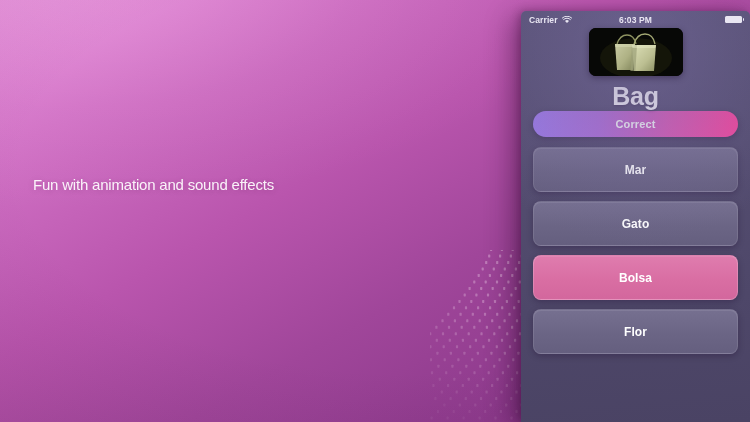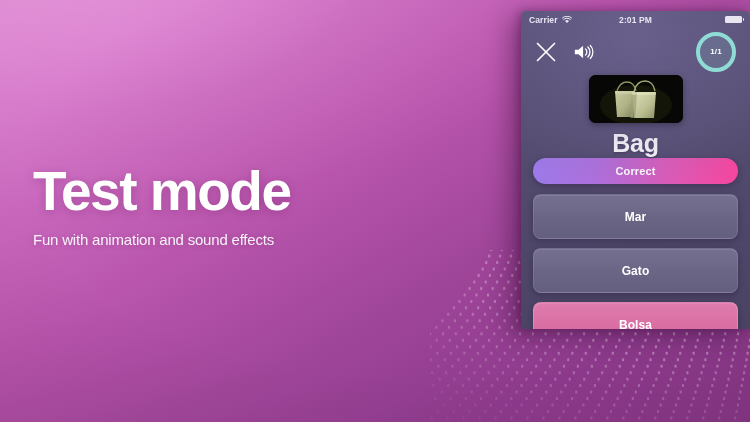--- a/index.html
+++ b/index.html
@@ -45,21 +45,21 @@
     pointer-events: none;
   }
   .mesh-wrap svg { display: block; }
 
   
   .phone {
     position: absolute;
     left: 521px;
     top: 11px;
     width: 229px;
-    height: 318px;
+    height: 411px;
     border-radius: 5px 5px 0 0;
     background: linear-gradient(175deg, #585175 0%, #544d70 35%, #4e4769 70%, #4a4364 100%);
     box-shadow:
       -10px 6px 26px rgba(40,5,40,0.40),
       -2px 0 8px rgba(40,5,40,0.28);
     overflow: hidden;
   }
   .phone-inner {
     position: absolute;
     inset: 0;
@@ -964,44 +964,26 @@
       <div class="sb-left">
         <span>Carrier</span>
         <span class="wifi">
           <svg viewBox="0 0 12 9" width="10" height="8">
             <path d="M6 8.2 L3.6 5.6 a3.4 3.4 0 0 1 4.8 0 Z" fill="#e9e6f2"></path>
             <path d="M1.9 3.9 a5.8 5.8 0 0 1 8.2 0" stroke="#e9e6f2" stroke-width="1.2" fill="none" stroke-linecap="round"></path>
             <path d="M0.4 2.1 a8 8 0 0 1 11.2 0" stroke="#e9e6f2" stroke-width="1.2" fill="none" stroke-linecap="round"></path>
           </svg>
         </span>
       </div>
-      <div class="sb-center">2:01 PM</div>
+      <div class="sb-center">6:03 PM</div>
       <div class="sb-right">
         <span class="battery"></span>
       </div>
     </div>
 
-    <div class="topbar">
-      <span class="ic-close">
-        <svg viewBox="0 0 22 22" width="22" height="22">
-          <path d="M2.5 2.5 L19.5 19.5 M19.5 2.5 L2.5 19.5" stroke="#ffffff" stroke-width="1.7" stroke-linecap="round"></path>
-        </svg>
-      </span>
-      <span class="ic-sound">
-        <svg viewBox="0 0 24 20" width="22" height="20">
-          <path d="M2 7.5 h4 L11 3.2 v13.6 L6 12.5 H2 Z" fill="#ffffff"></path>
-          <path d="M13.6 6.6 a4.6 4.6 0 0 1 0 6.8" stroke="#ffffff" stroke-width="1.4" fill="none" stroke-linecap="round"></path>
-          <path d="M16.2 4.6 a7.6 7.6 0 0 1 0 10.8" stroke="#ffffff" stroke-width="1.4" fill="none" stroke-linecap="round"></path>
-          <path d="M18.8 2.8 a10.4 10.4 0 0 1 0 14.4" stroke="#ffffff" stroke-width="1.4" fill="none" stroke-linecap="round"></path>
-        </svg>
-      </span>
-      <span class="progress-badge">
-        <span>1/1</span>
-      </span>
-    </div>
 
     <div class="img-wrap">
       <svg viewBox="0 0 94 48" width="94" height="48" xmlns="http://www.w3.org/2000/svg">
         <defs>
           <linearGradient id="bagA" x1="0" y1="0" x2="1" y2="1">
             <stop offset="0%" stop-color="#c9cba2"></stop>
             <stop offset="55%" stop-color="#aeb184"></stop>
             <stop offset="100%" stop-color="#7f8359"></stop>
           </linearGradient>
           <linearGradient id="bagB" x1="0" y1="0" x2="1" y2="1">
@@ -1039,17 +1021,16 @@
           <span class="lbl">Bolsa</span>
         </div>
         <div class="pill pill-option">
           <span class="lbl">Flor</span>
         </div>
       </div>
 
   </div>
 
   <div class="copy">
-    <h1 class="headline">Test mode</h1>
     <p class="subhead">Fun with animation and sound effects</p>
   </div>
 
 </div>
 
 </body></html>

